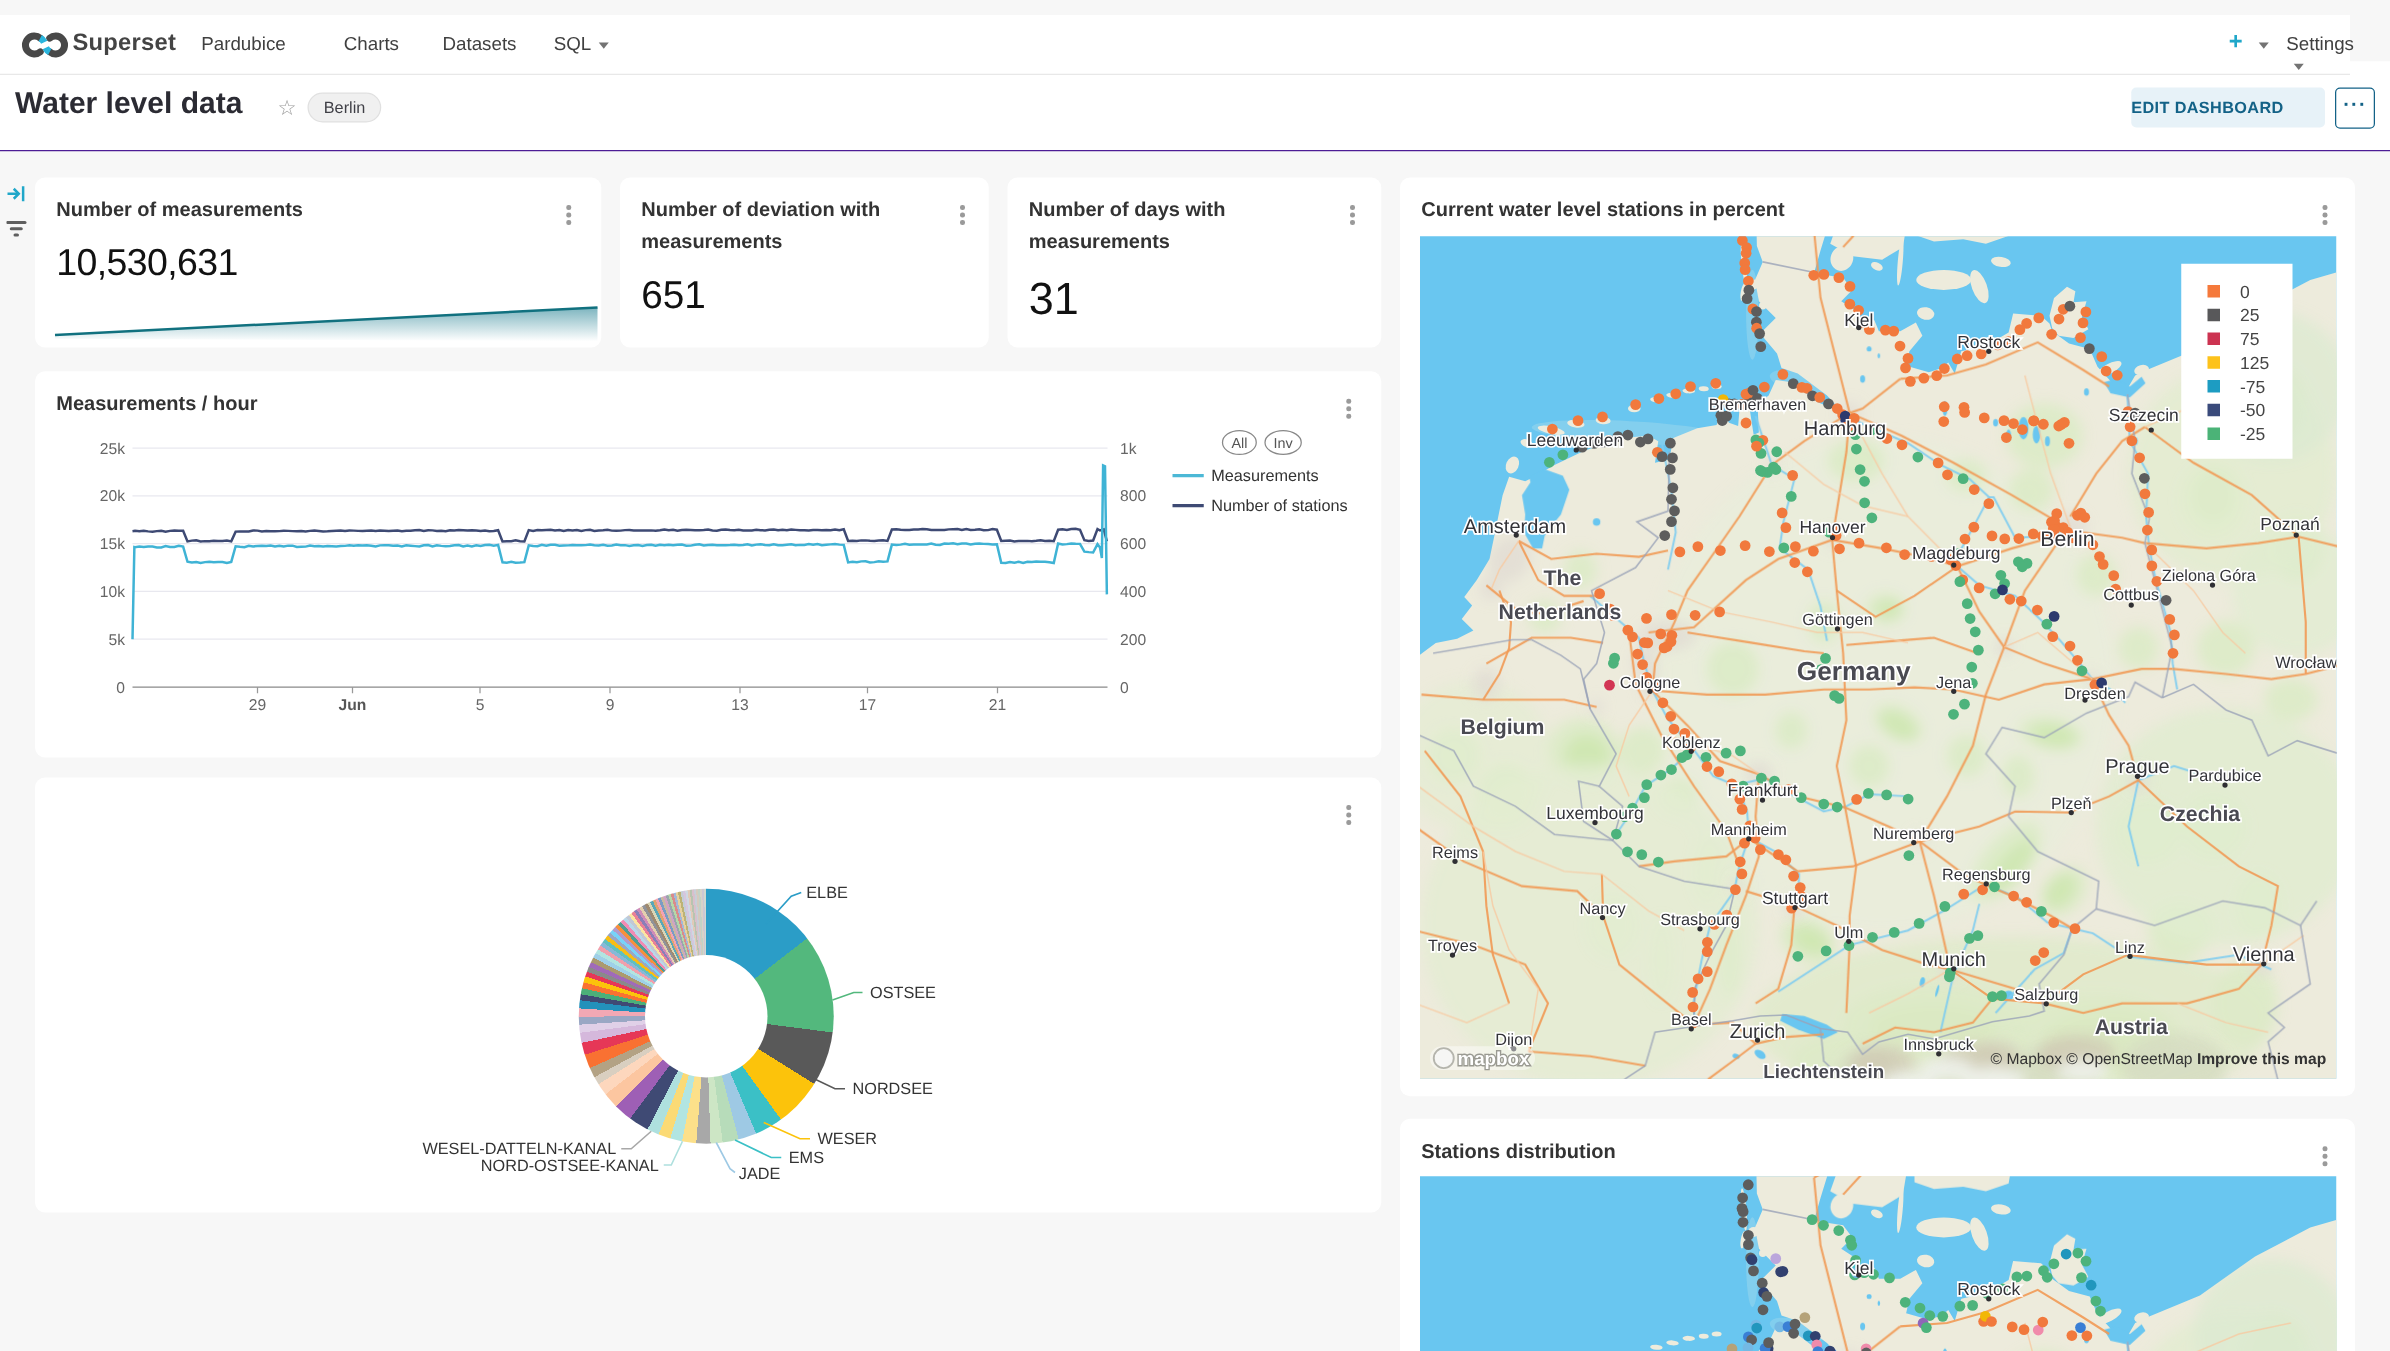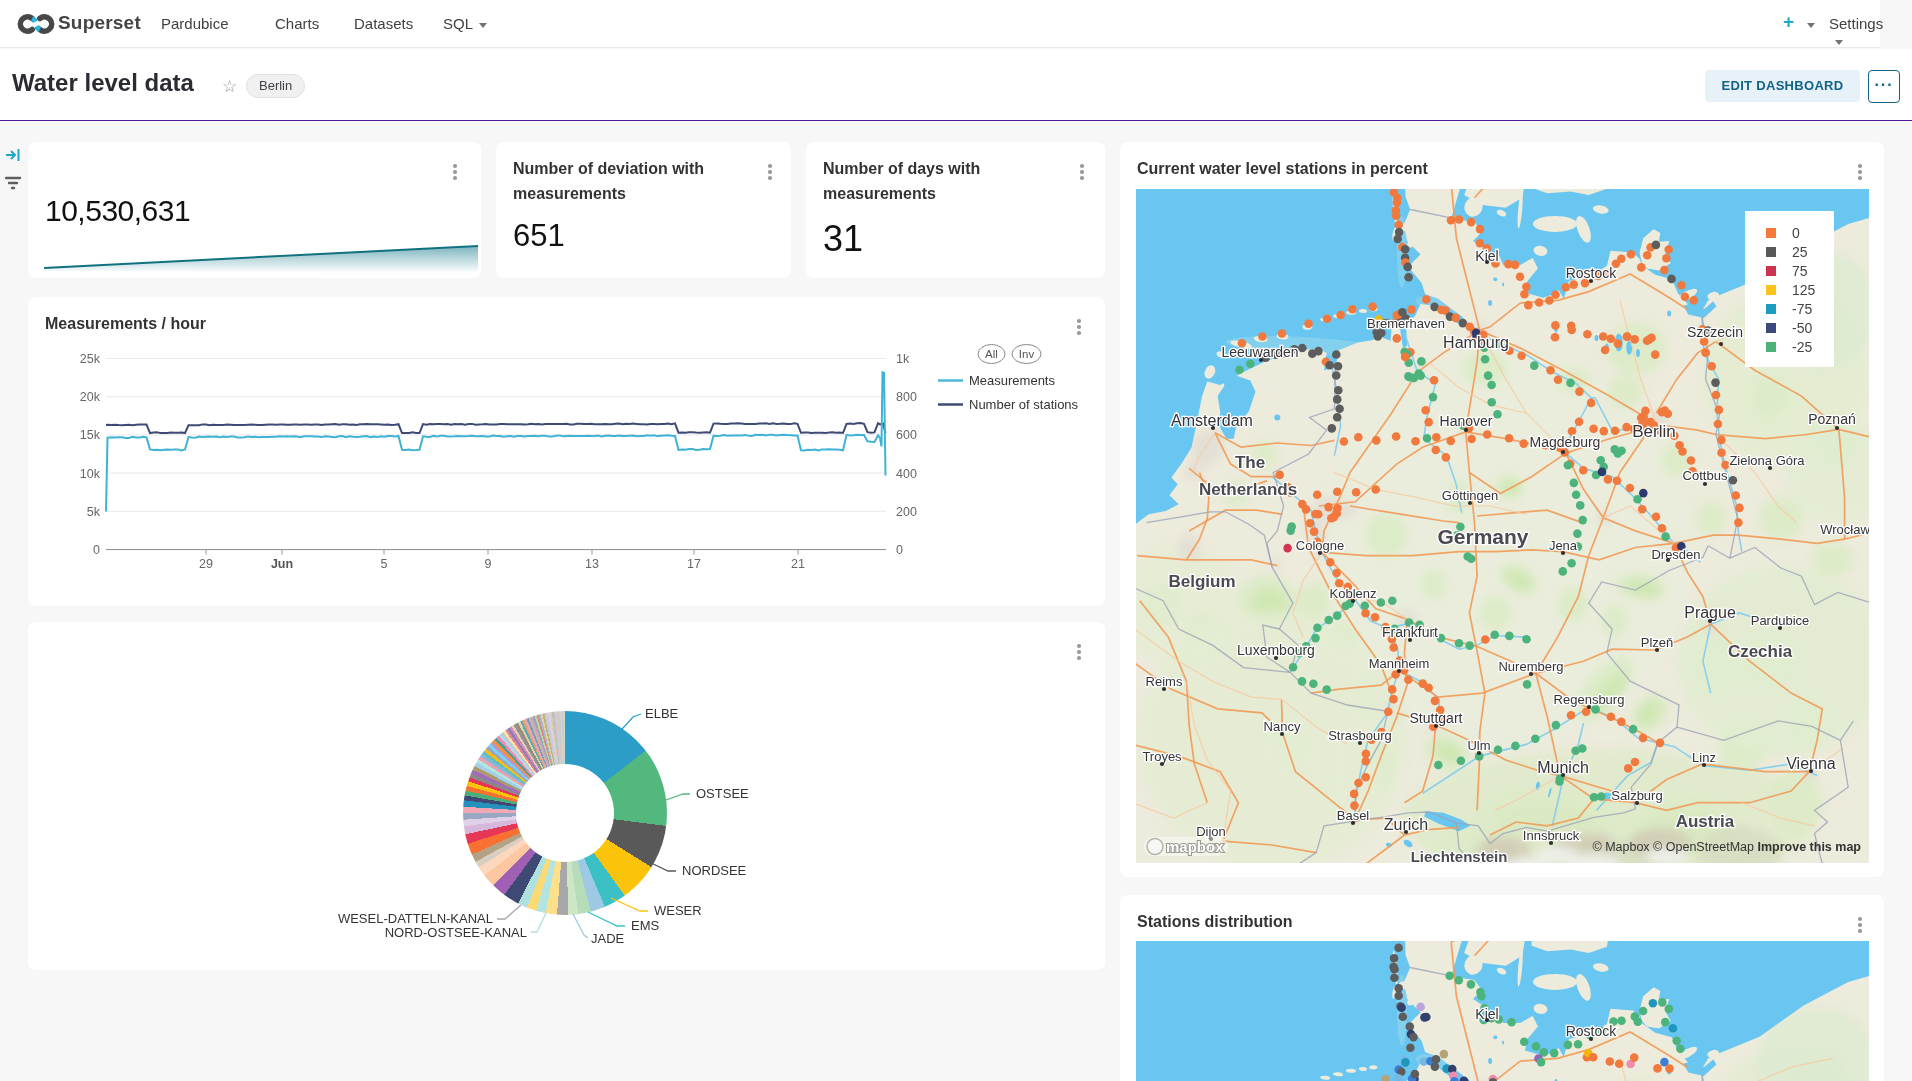--- a/index.html
+++ b/index.html
@@ -1,24 +1,24 @@
 <!DOCTYPE html>
 <html><head><meta charset="utf-8"><style>
 *{margin:0;padding:0;box-sizing:border-box}
 html,body{width:1912px;height:1081px;overflow:hidden;font-family:"Liberation Sans",sans-serif;background:#f7f7f7}
-.nav{position:absolute;left:0;top:0;width:1880px;height:48px;background:#fff;border-bottom:1px solid #e8e8e8;z-index:5}
+.nav{position:absolute;left:0;top:12px;width:1880px;height:48px;background:#fff;border-bottom:1px solid #e8e8e8;z-index:5}
 .nav .logo{position:absolute;left:16px;top:7px}
 .nav .brand{position:absolute;left:58px;top:12px;font-size:19px;font-weight:bold;color:#444;letter-spacing:.2px}
 .nav .item{position:absolute;top:15px;font-size:15px;color:#404040}
 .nav .caret{display:inline-block;width:0;height:0;border-left:4px solid transparent;border-right:4px solid transparent;border-top:5px solid #737373;margin-left:6px;vertical-align:middle}
 .hdr{position:absolute;left:0;top:49px;width:1912px;height:72px;background:#fff;border-bottom:1px solid #4c1d95}
 .hdr .title{position:absolute;left:12px;top:20px;font-size:24px;font-weight:bold;color:#2b2b33}
 .hdr .star{position:absolute;left:222px;top:27px;font-size:17px;color:#9a9a9a}
 .hdr .draft{position:absolute;left:246px;top:25px;height:24px;line-height:22px;padding:0 12px;font-size:13px;color:#3f3f46;background:#f0f0f0;border:1px solid #e0e0e0;border-radius:12px}
-.btn-edit{position:absolute;left:1705px;top:21px;width:155px;height:32px;background:#e7f2f8;color:#136287;font-weight:bold;font-size:13px;letter-spacing:.3px;text-align:center;line-height:32px;border-radius:4px}
+.btn-edit{position:absolute;left:1705px;top:21px;width:155px;height:32px;background:#e7f2f8;color:#136287;font-weight:bold;font-size:13px;letter-spacing:.3px;line-height:32px;border-radius:4px}
 .btn-dots{position:absolute;left:1868px;top:21px;width:32px;height:33px;border:1px solid #136287;border-radius:4px;color:#136287;text-align:center;line-height:28px;font-size:16px;letter-spacing:1px;font-weight:bold}
 .fico{position:absolute;z-index:4}
 .card{position:absolute;background:#fff;border-radius:8px}
 .ch{position:absolute;left:17px;top:14px;font-size:16px;font-weight:bold;color:#333;line-height:25px;width:85%}
 .kebab{position:absolute;width:4px}
 .kebab i{display:block;width:3.6px;height:3.6px;border-radius:50%;background:#9a9a9a;margin-bottom:2.6px}
 .bignum{position:absolute;left:17px;color:#111}
 </style></head>
 <body>
 <div class="nav">
@@ -58,20 +58,21 @@
 </svg>
 <svg class="fico" style="left:5px;top:176px" width="18" height="14" viewBox="0 0 18 14">
  <g stroke="#5f5f5f" stroke-width="2.4" stroke-linecap="round">
   <line x1="1" y1="2" x2="15" y2="2"></line>
       <line x1="4" y1="7" x2="12" y2="7"></line>
       <line x1="7" y1="12" x2="9" y2="12"></line>
  </g>
 </svg>
 
 <div class="card" style="left:28px;top:142px;width:453px;height:136px">
+ <div class="ch">Number of measurements</div>
  <div class="kebab" style="left:425px;top:22px">
       <i></i>
       <i></i>
       <i></i>
     </div>
  <div class="bignum" style="top:52px;font-size:30px;letter-spacing:-0.5px">10,530,631</div>
  <svg style="position:absolute;left:0;top:95px" width="453" height="41" viewBox="0 0 453 41">
   <defs>
         <linearGradient id="tg" x1="0" y1="0" x2="0" y2="1">
    <stop offset="0" stop-color="#12778a" stop-opacity=".55"></stop>

